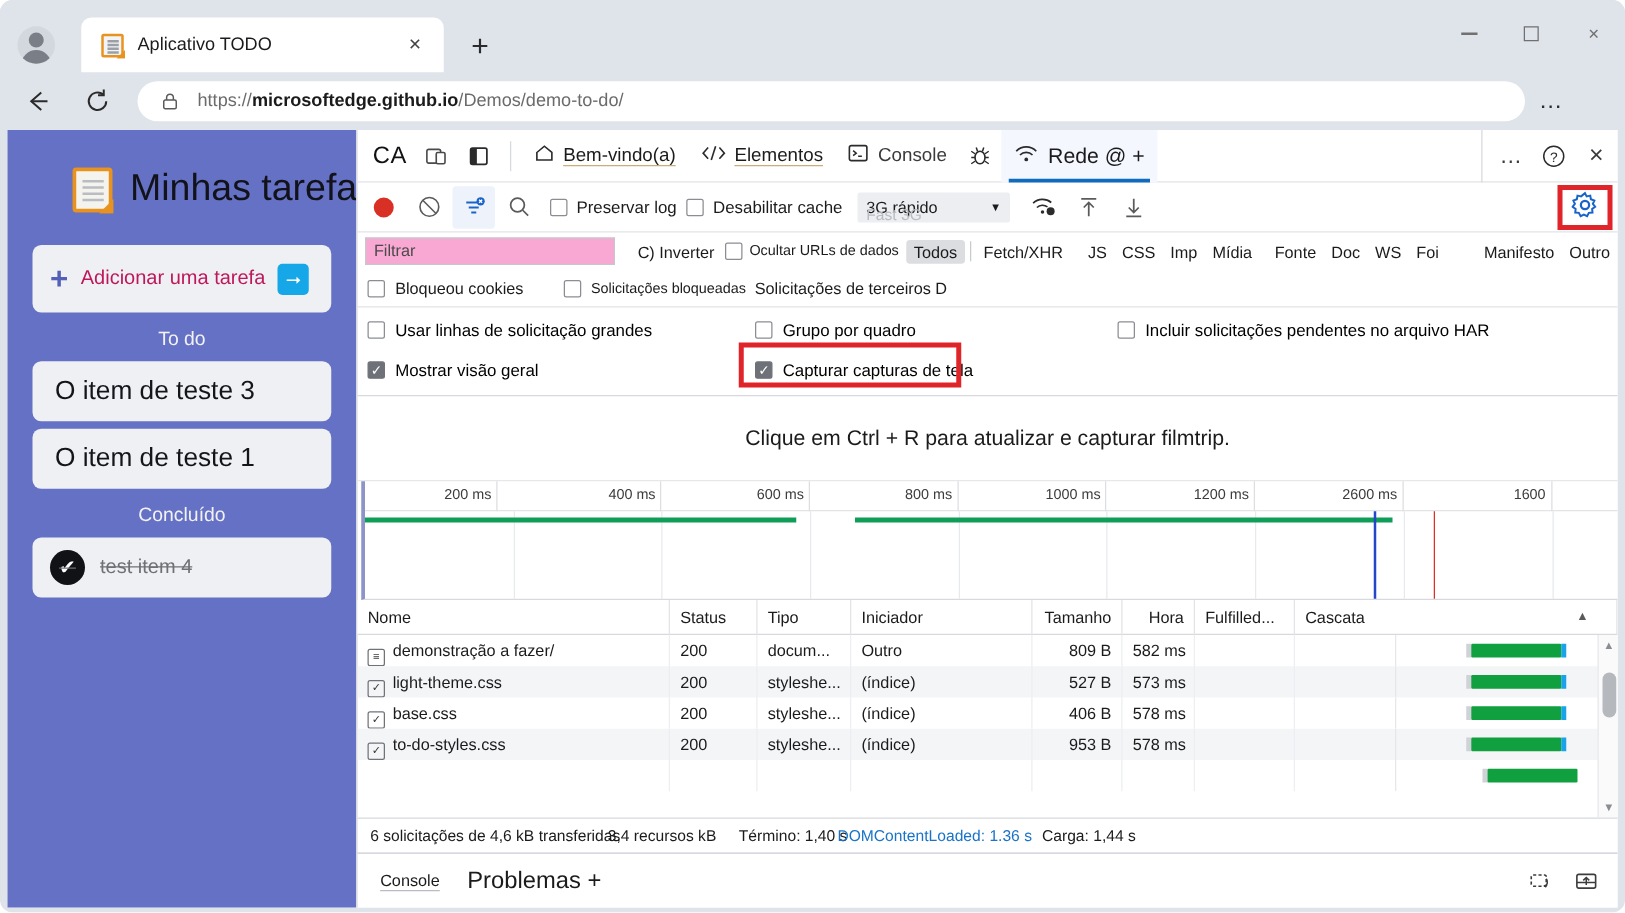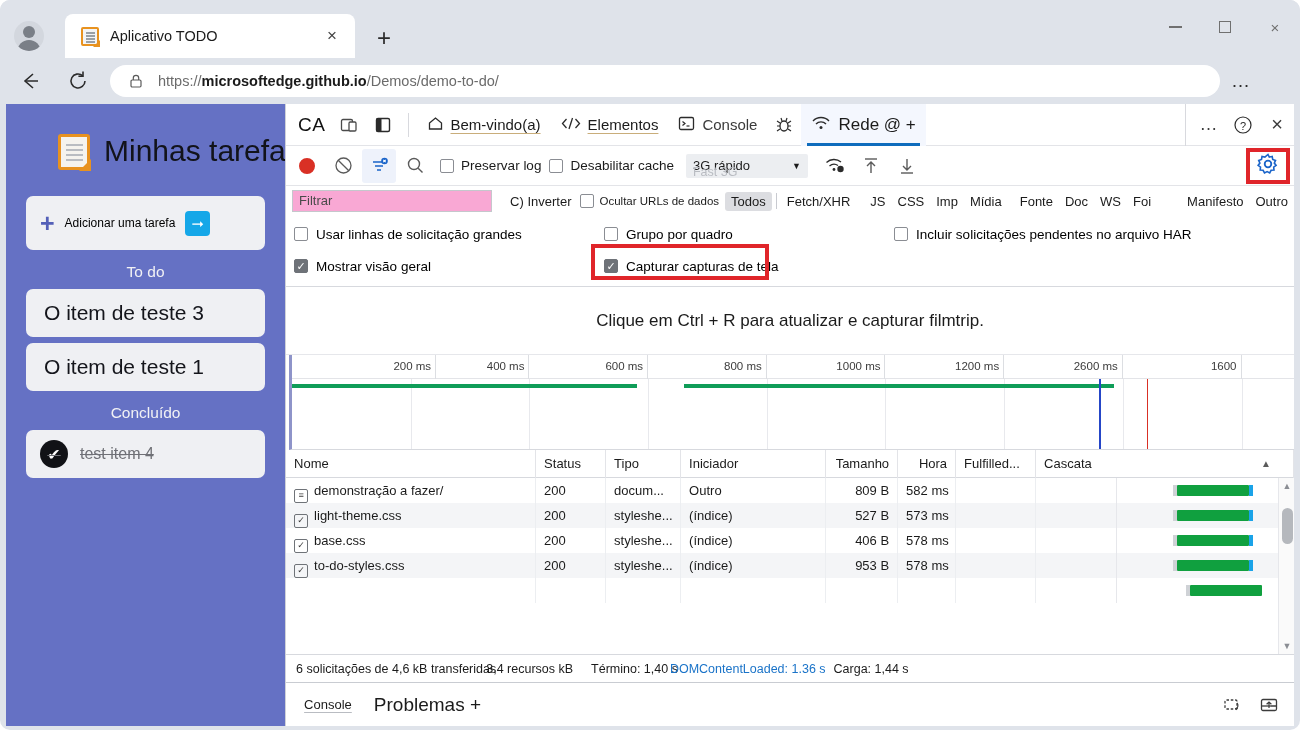--- a/index.html
+++ b/index.html
@@ -143,21 +143,21 @@
   }
   #todo-title { font-size: 30px; color: #12131a; white-space: nowrap; }
   .todo-card {
     margin: 0 20px; background: #eff0f3; border-radius: 7px;
   }
   #add-task-row {
     margin-top: 26px; height: 54px;
     display: flex; align-items: center; gap: 10px; padding-left: 14px;
   }
   #add-plus { font-size: 25px; color: #5460b8; font-weight: 700; line-height: 1; }
-  #add-task-label { font-size: 12px; color: #000000; }
+  #add-task-label { font-size: 16px; color: #be185d; }
   #add-task-arrow {
     width: 25px; height: 25px; background: #15a7e8; border-radius: 4px;
     color: #fff; font-size: 15px; display:flex; align-items:center; justify-content:center;
   }
   .todo-section-label {
     text-align: center; font-size: 15.5px; color: #f2f2f5; margin: 13px 0 8px;
   }
   .todo-item {
     height: 48px; display: flex; align-items: center; padding-left: 18px;
     margin-bottom: 6px; font-size: 21px; color: #14151b;
@@ -575,20 +575,27 @@
         <span class="ftype">Imp</span>
         <span class="ftype">Mídia</span>
         <span class="ftype" style="margin-left:6px">Fonte</span>
         <span class="ftype">Doc</span>
         <span class="ftype">WS</span>
         <span class="ftype">Foi</span>
         <span class="ftype" style="margin-left:24px">Manifesto</span>
         <span class="ftype">Outro</span>
       </div>
 
+      <div id="dt-filterrow2">
+        <span class="cb"></span>
+        <span style="margin-left:8px">Bloqueou cookies</span>
+        <span class="cb" style="margin-left:32px"></span>
+        <span style="margin-left:8px;font-size:11.5px">Solicitações bloqueadas</span>
+        <span style="margin-left:7px">Solicitações de terceiros D</span>
+      </div>
 
       <div id="dt-settings">
         <div class="set-row">
           <label class="set-item" style="width:310px">
             <span class="cb"></span>
             <span>Usar linhas de solicitação grandes</span>
           </label>
           <label class="set-item" style="width:290px">
             <span class="cb"></span>
             <span>Grupo por quadro</span>
@@ -608,21 +615,21 @@
             <span>Capturar capturas de tela</span>
           </label>
         </div>
         <div id="capture-box"></div>
       </div>
 
       <div id="filmstrip">Clique em Ctrl + R para atualizar e capturar filmtrip.</div>
 
       <div id="overview">
           <div id="ruler">
-            <div class="ruler-tick" style="left: 0px; width: 144px;">200 ms</div>
+            <div class="ruler-tick" style="left: 0px; width: 106px;">200 ms</div>
             <div class="ruler-tick" style="left: 117.349px; width: 120px;">400 ms</div>
             <div class="ruler-tick" style="left: 236.024px; width: 120px;">600 ms</div>
             <div class="ruler-tick" style="left: 354.699px; width: 120px;">800 ms</div>
             <div class="ruler-tick" style="left: 473.373px; width: 120px;">1000 ms</div>
             <div class="ruler-tick" style="left: 592.048px; width: 120px;">1200 ms</div>
             <div class="ruler-tick" style="left: 710.723px; width: 120px;">2600 ms</div>
             <div class="ruler-tick" style="left: 829.398px; width: 120px;">1600</div>
           </div>
           <div class="grid-line" style="left: 118.675px;"></div>
           <div class="grid-line" style="left: 237.349px;"></div>

